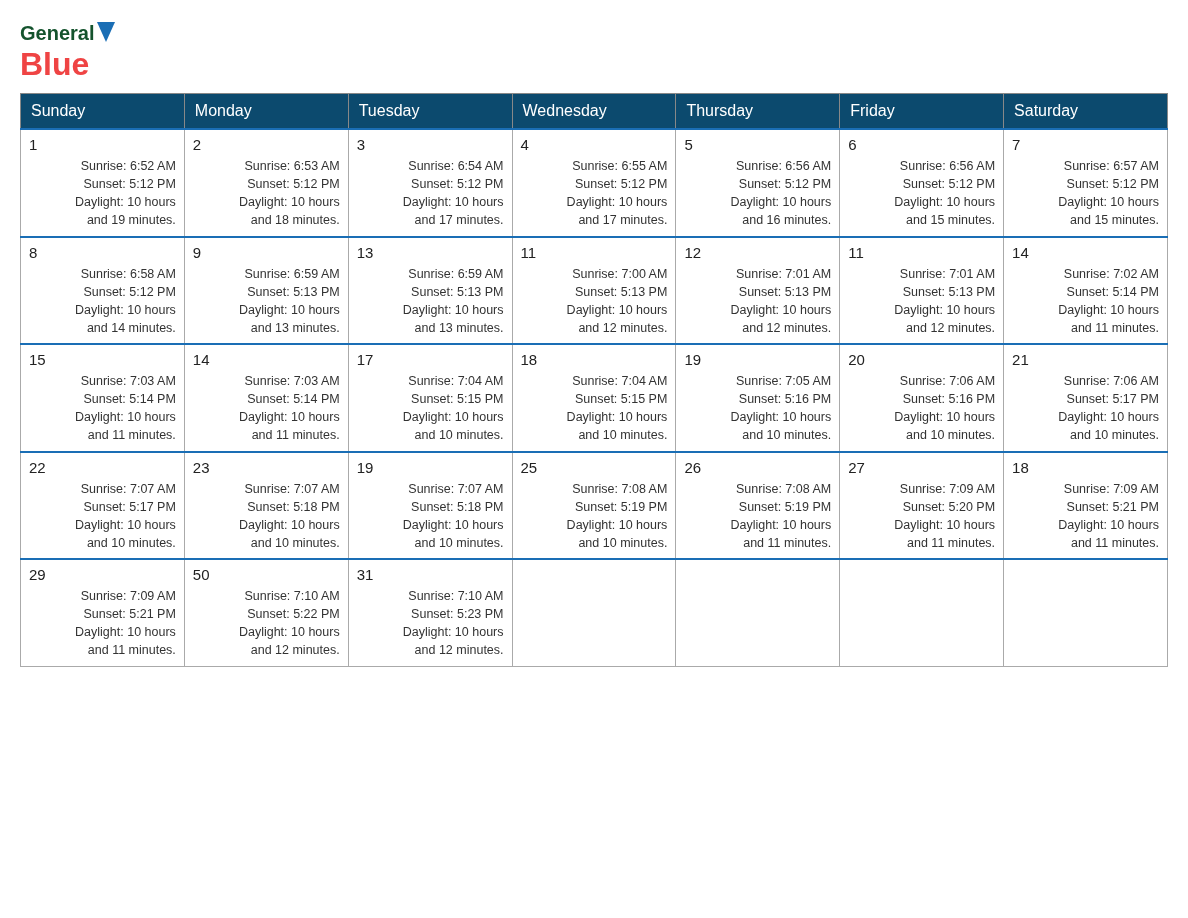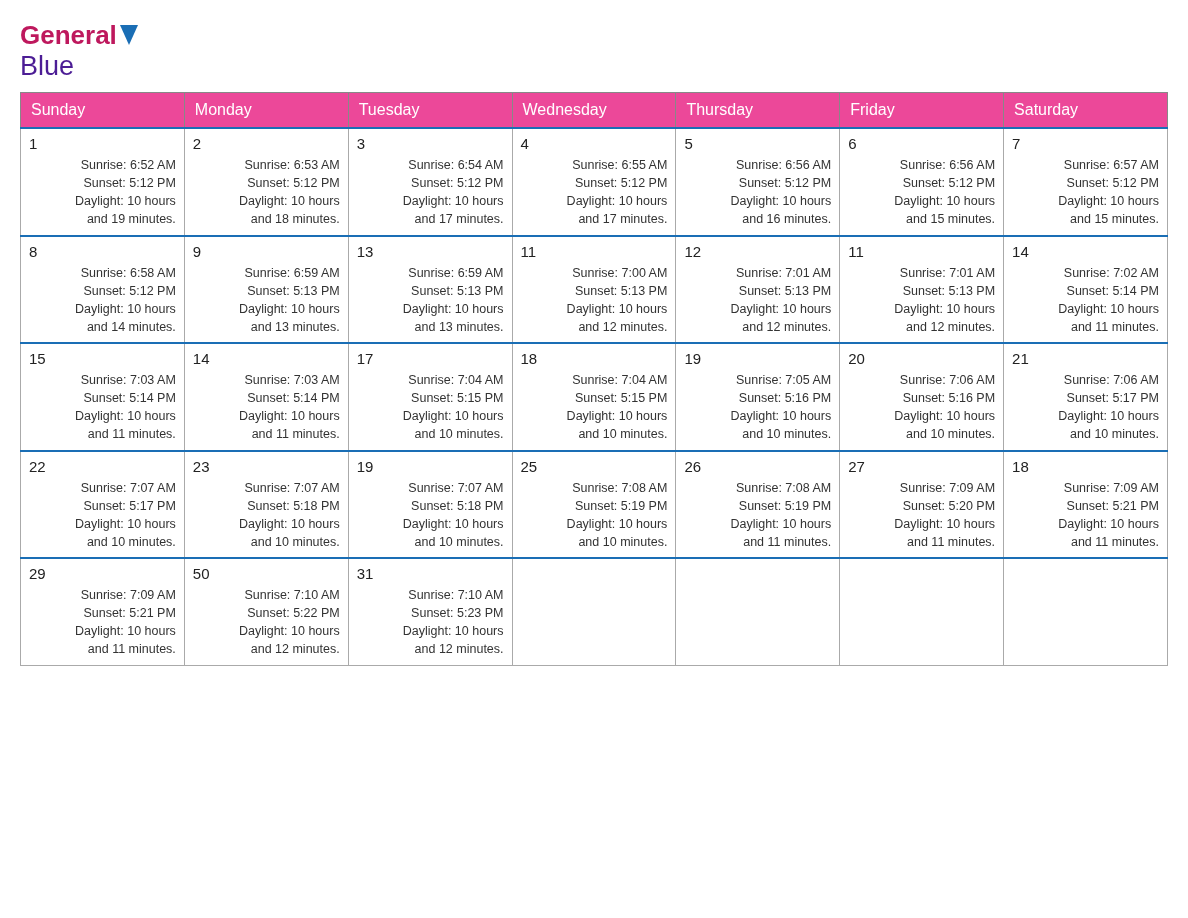--- a/index.html
+++ b/index.html
@@ -38,21 +38,21 @@
       font-size: 22px;
       color: #444;
       margin-top: 4px;
     }
     .calendar {
       width: 100%;
       border-collapse: collapse;
       border: 1.5px solid #888;
     }
     .calendar th {
-      background: #ec4899;
+      background: #0c4a6e;
       color: #fff;
       font-size: 16px;
       font-weight: normal;
       padding: 8px 10px;
       border: 1px solid #888;
       text-align: left;
     }
     .calendar td {
       border: 1px solid #aaa;
       vertical-align: top;
@@ -80,29 +80,29 @@
     tr.week-row td {
       border-top: 2px solid #1a6eb5;
     }
   </style>
 </head>
 <body>
 
 <div class="header">
   <div class="logo">
     <div class="logo-line1">
-      <span style="font-size:26px;font-weight:bold;color:#be185d;">General</span>
+      <span style="font-size:20px;font-weight:bold;color:#14532d;">General</span>
       <span style="display:inline-block;margin-left:3px;margin-top:2px;">
         <svg width="18" height="20" viewBox="0 0 18 20">
             <polygon points="0,0 18,0 9,20" fill="#1a6eb5"></polygon>
           </svg>
       </span>
     </div>
     <div>
-      <span style="font-size:27px;font-weight:normal;color:#4c1d95;">Blue</span>
+      <span style="font-size:32px;font-weight:bold;color:#ef4444;">Blue</span>
     </div>
   </div>
   <div class="title-block">
     <div class="month-title"></div>
     <div class="location-title"></div>
   </div>
 </div>
 
 <table class="calendar">
   <thead>

